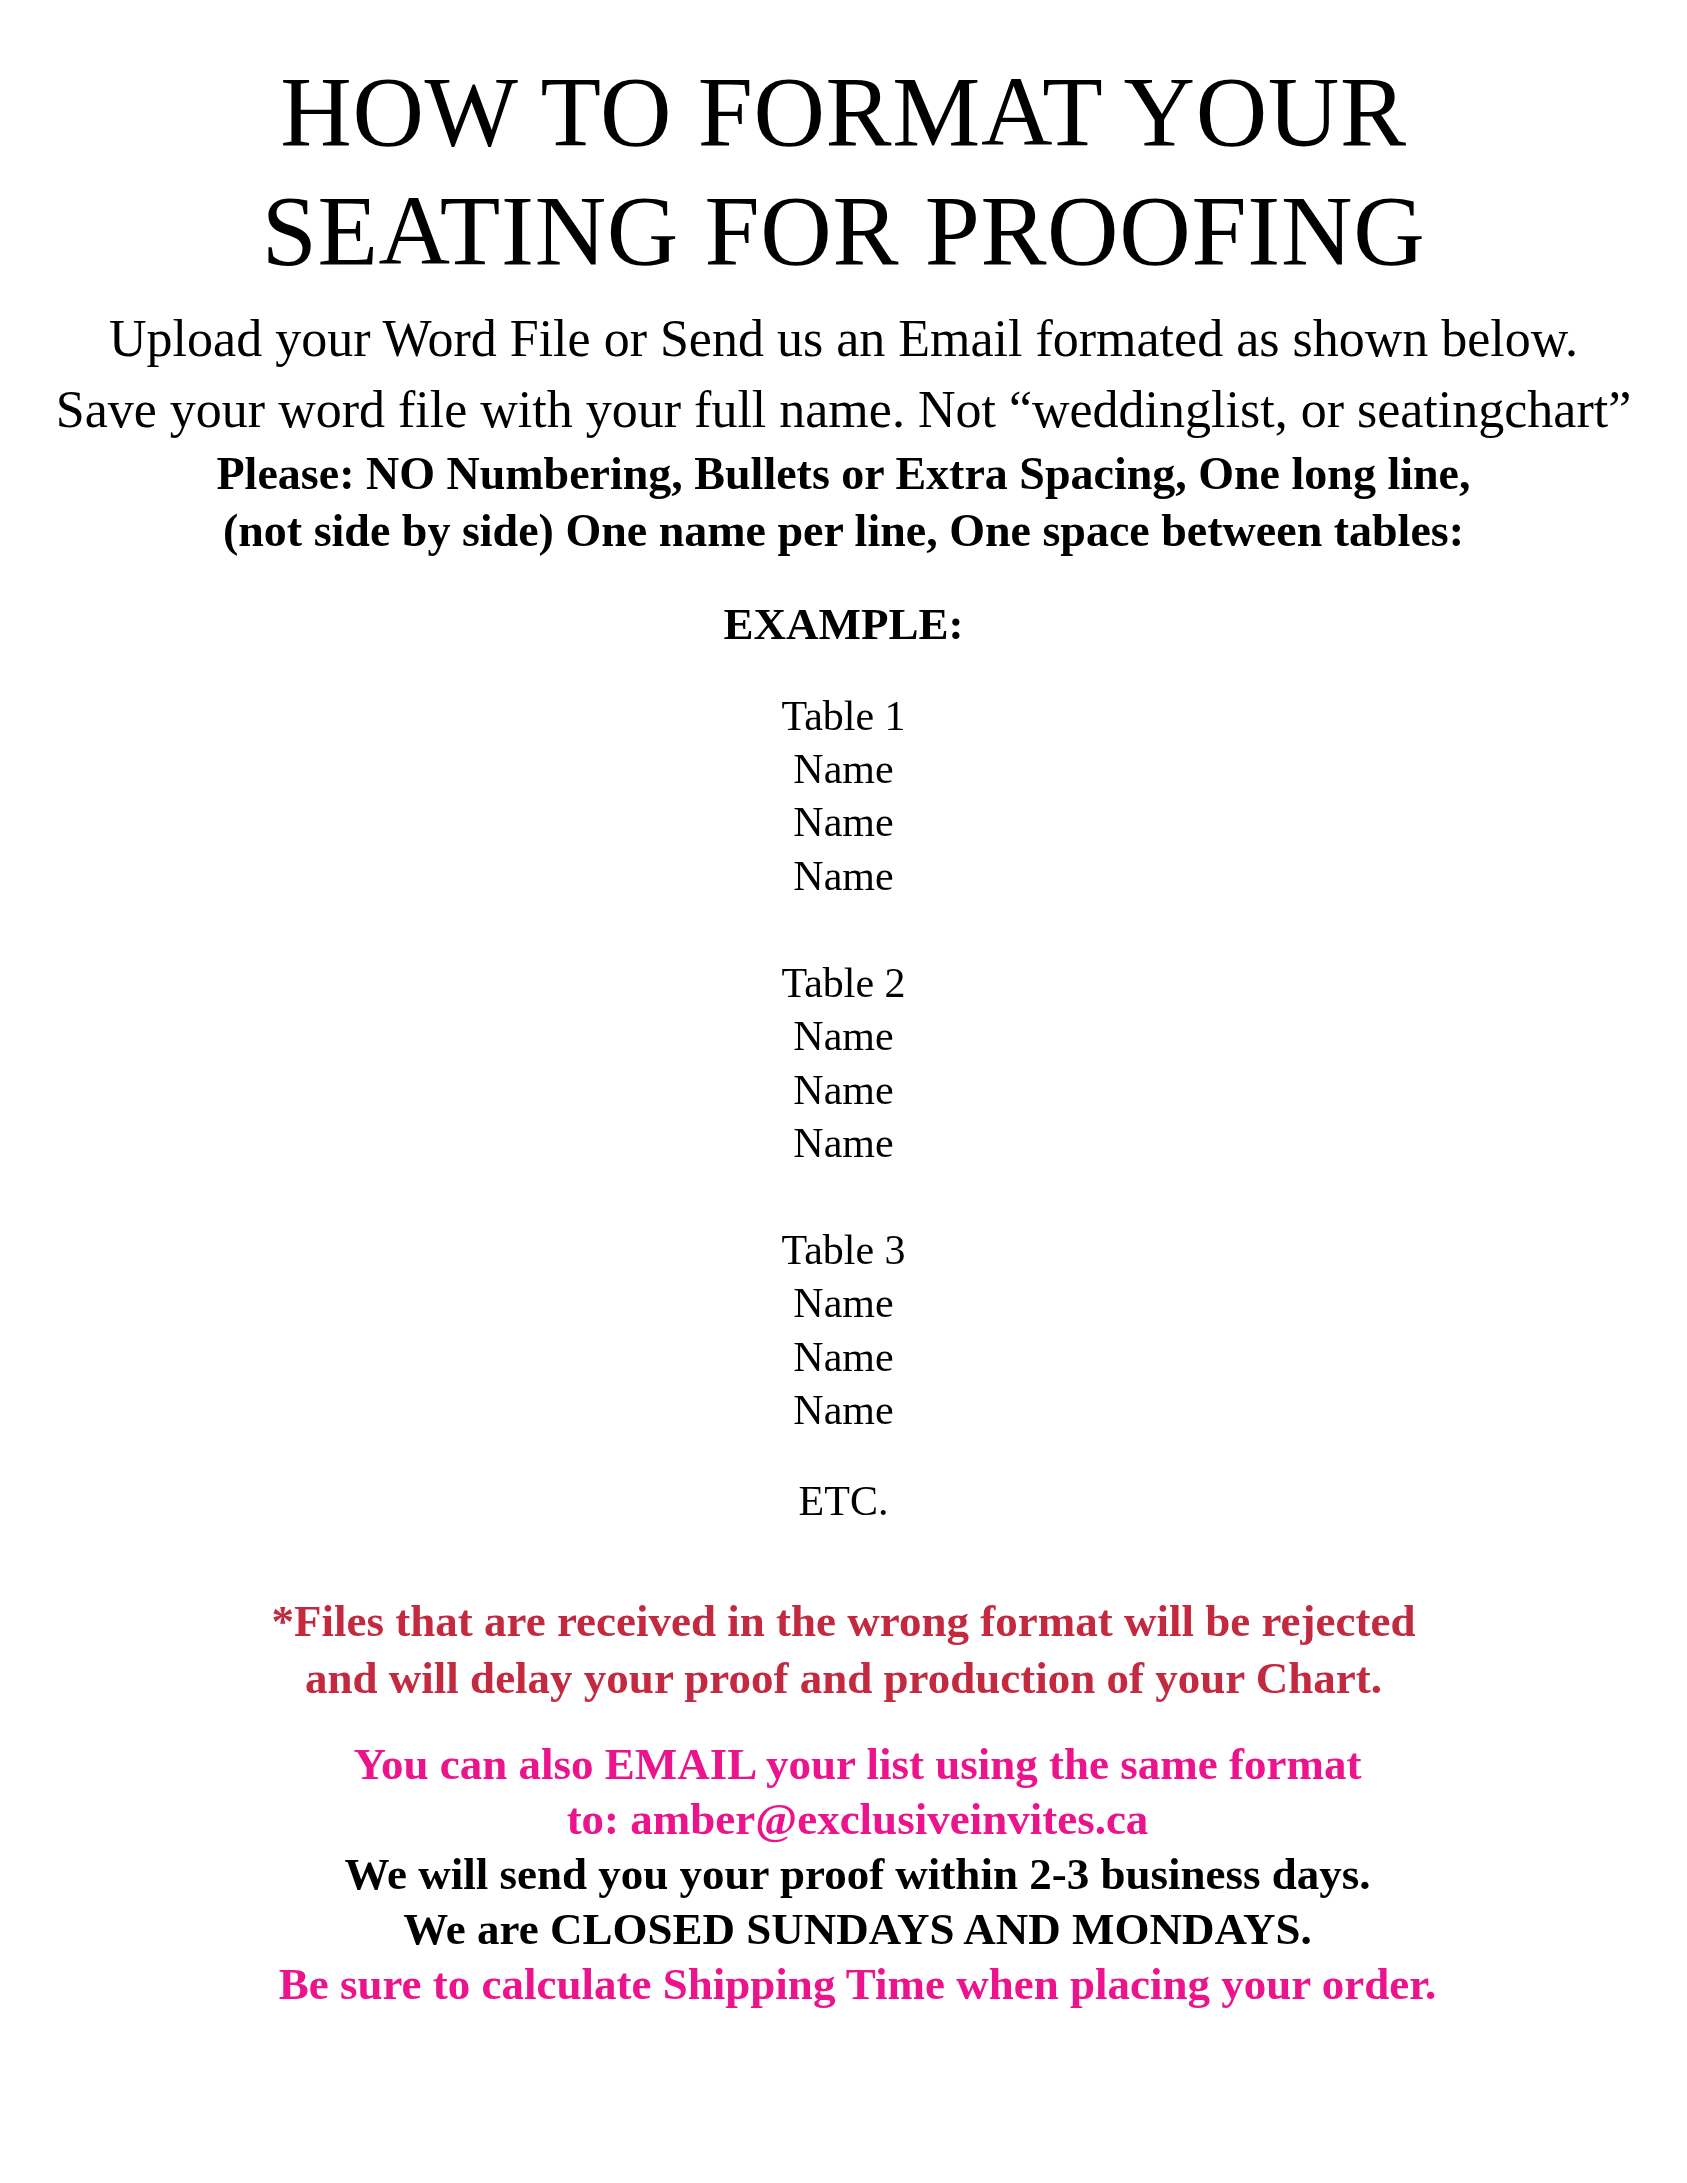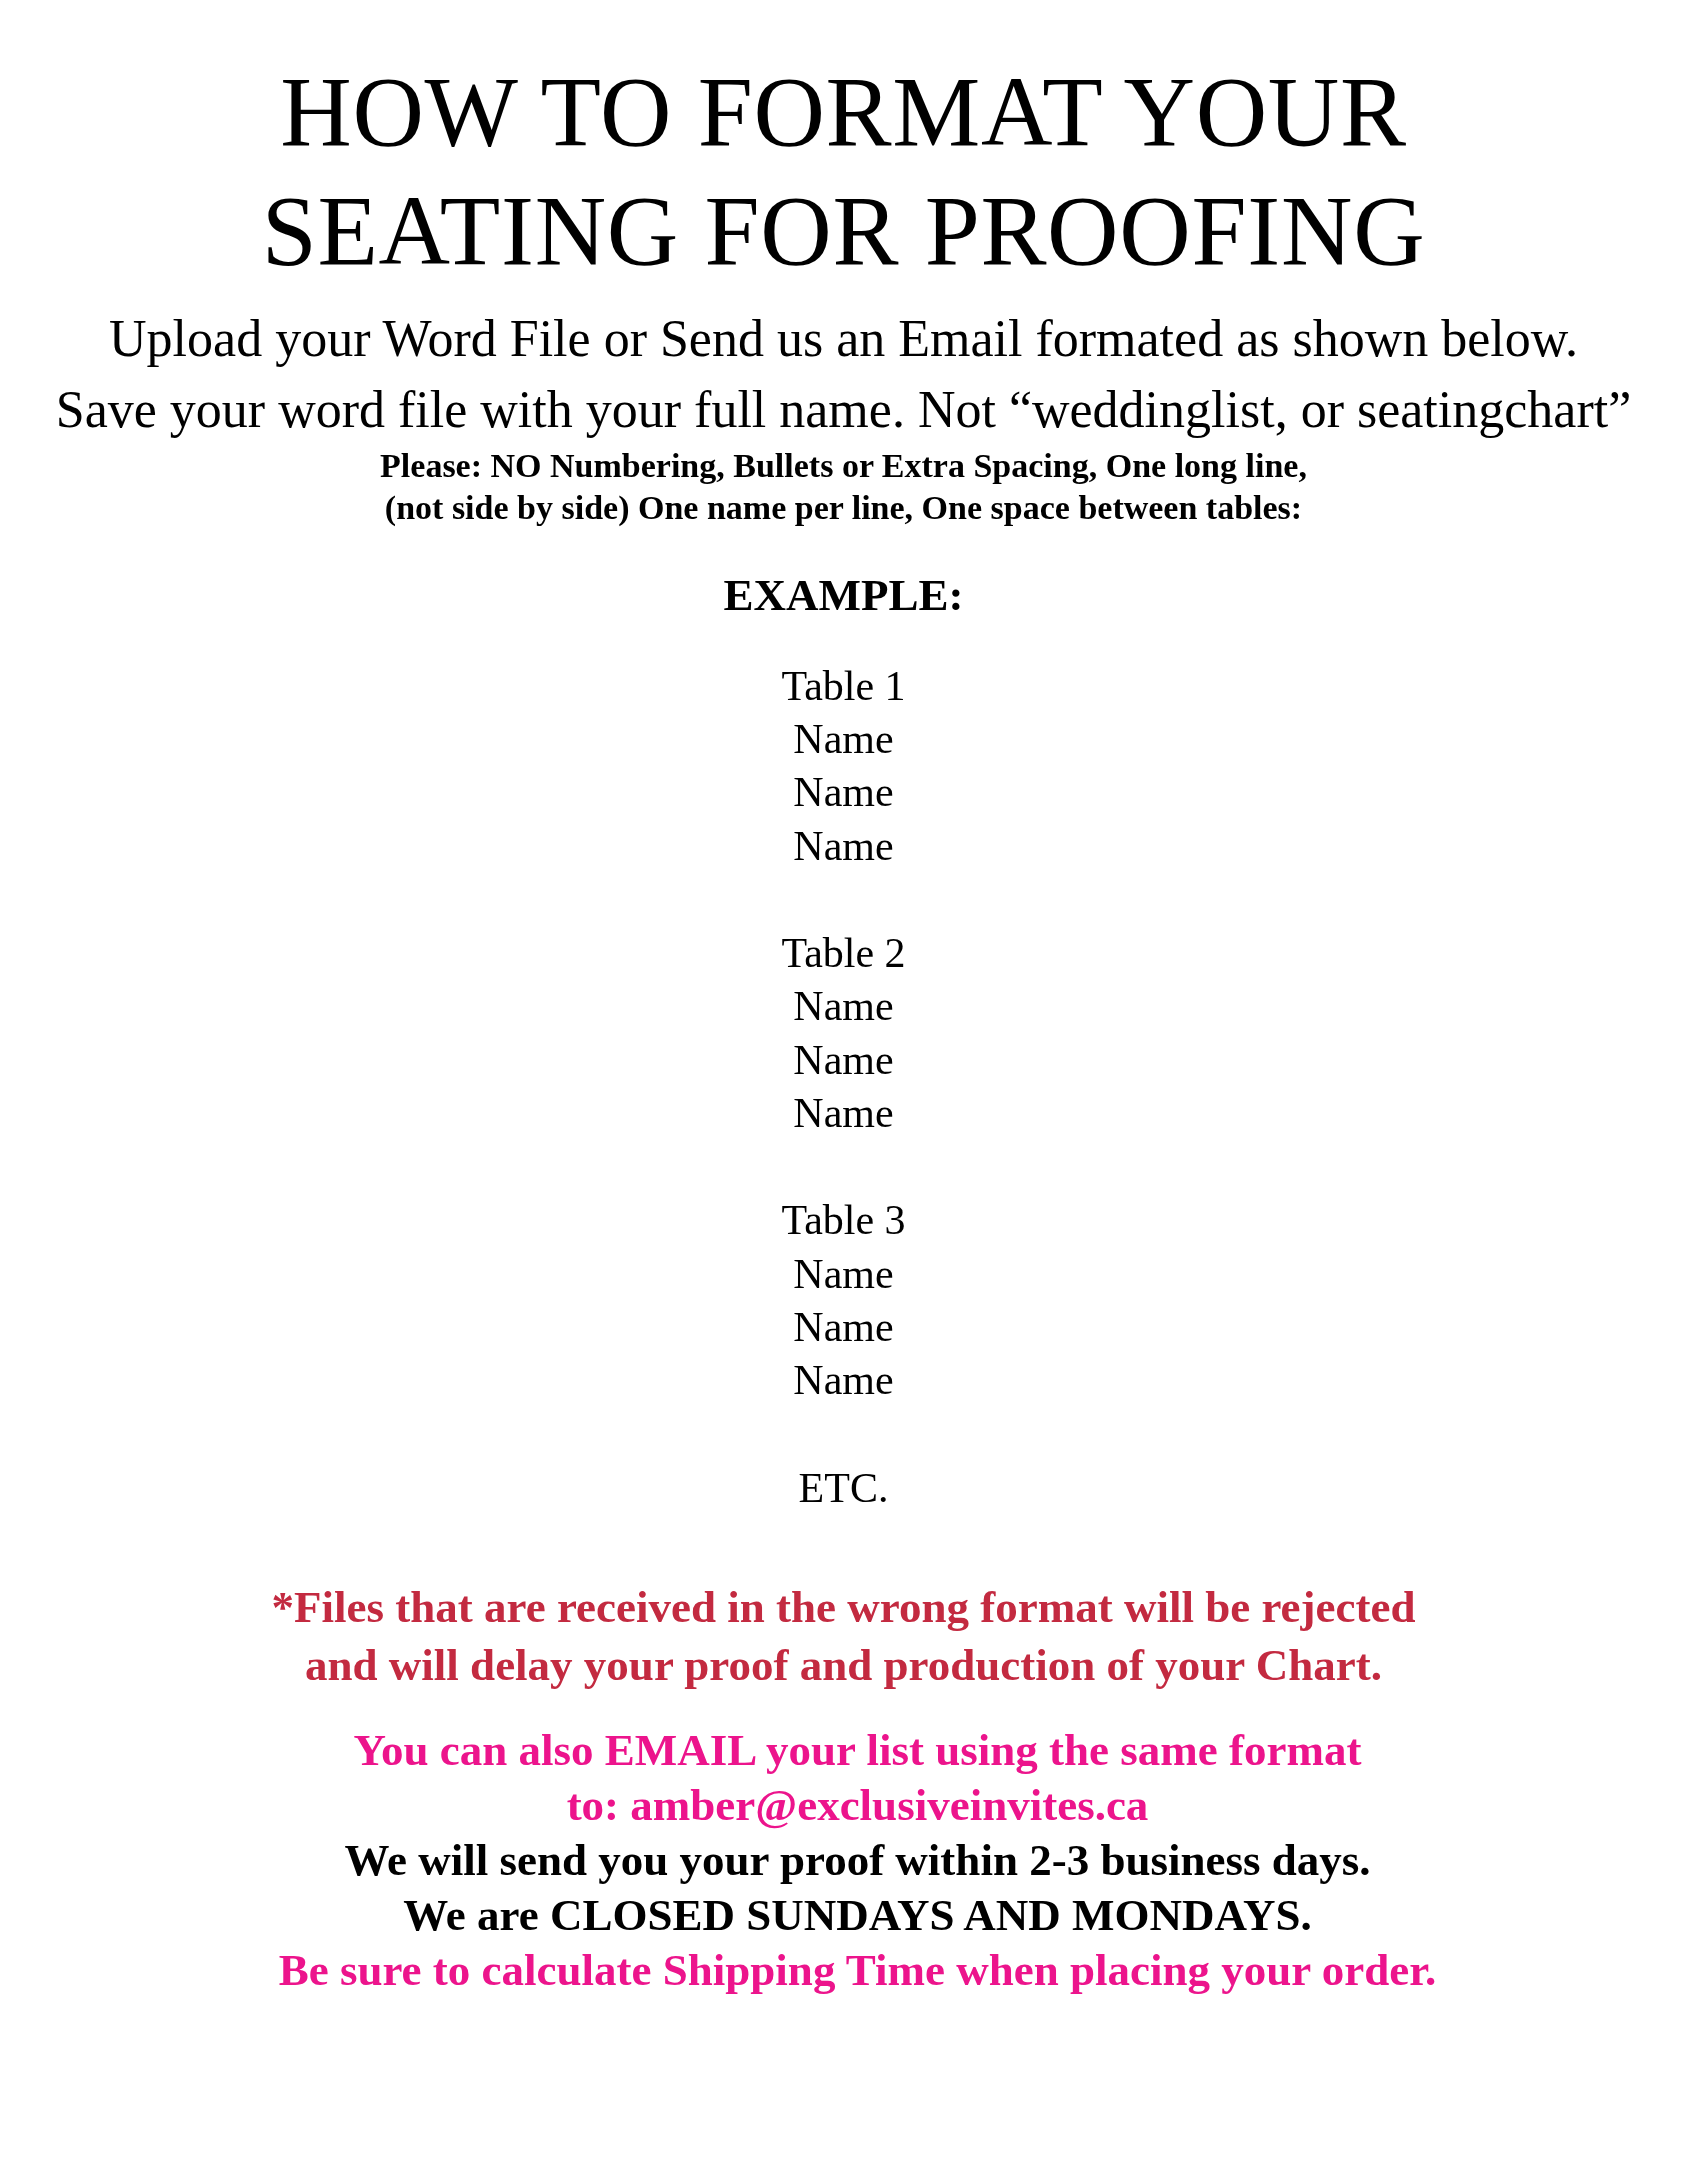--- a/index.html
+++ b/index.html
@@ -30,39 +30,39 @@
     font-weight: 400;
     letter-spacing: 0.7px;
   }
   .intro {
     margin-top: 13.2px;
     font-size: 52px;
     line-height: 1.36;
     font-weight: 400;
   }
   .rules {
-    font-size: 34px;
+    font-size: 46px;
     line-height: 1.24;
     font-weight: 700;
   }
   .example-heading {
     margin-top: 37px;
     font-size: 45px;
     line-height: 1.25;
     font-weight: 700;
   }
   .example-list {
     margin-top: 37px;
     font-size: 42px;
     line-height: 1.27;
     font-weight: 400;
   }
   .example-group + .example-group { margin-top: 54px; }
   .etc {
-    margin-top: 54px;
+    margin-top: 38px;
     font-size: 42px;
     line-height: 1.27;
     font-weight: 400;
   }
   .warning {
     margin-top: 64px;
     font-size: 45px;
     line-height: 1.28;
     font-weight: 700;
     color: var(--warning-red);

